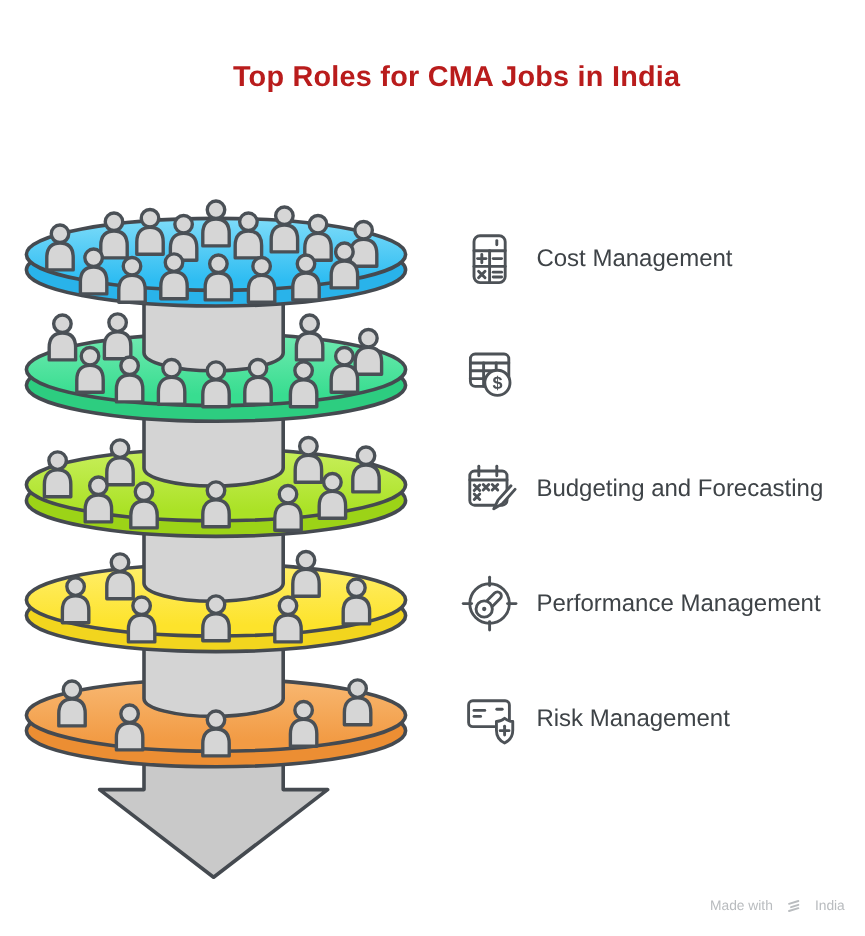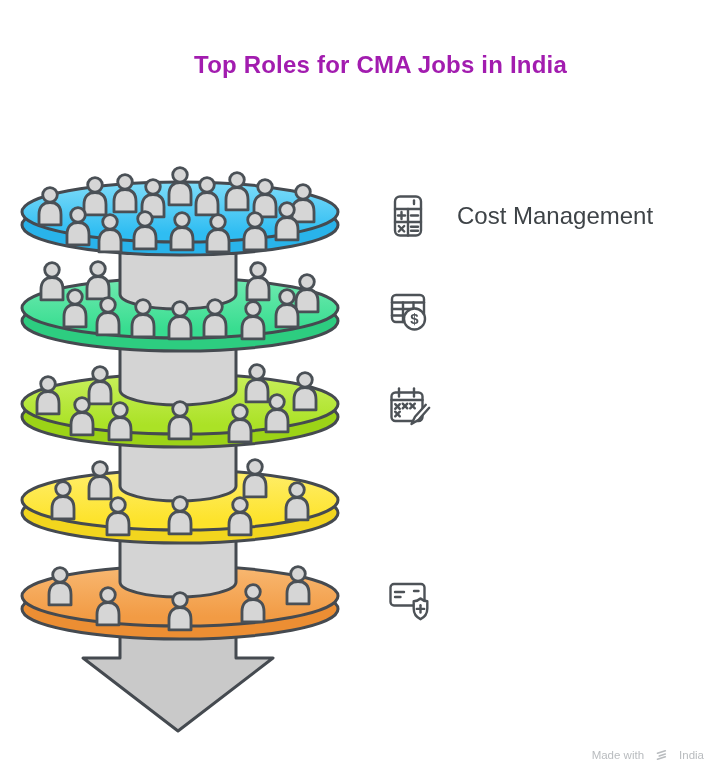--- a/index.html
+++ b/index.html
@@ -1,23 +1,23 @@
 <!DOCTYPE html>
 <html><head>
 <meta charset="utf-8">
 <style>
   html,body{margin:0;padding:0;background:#fff;}
   .stage{position:relative;width:721px;height:780px;background:#ffffff;overflow:hidden;
          font-family:"Liberation Sans", sans-serif;}
   .title{position:absolute;top:51px;left:40px;width:681px;text-align:center;
-         font-size:24px;font-weight:700;color:#a21caf;letter-spacing:.2px;}
+         font-size:24px;font-weight:700;color:#b91c1c;letter-spacing:.2px;}
   .funnel{position:absolute;left:0;top:0;width:721px;height:780px;}
   .role-row{position:absolute;left:384px;display:flex;align-items:center;height:48px;}
   .role-icon{width:48px;height:48px;flex:0 0 48px;display:flex;align-items:center;justify-content:center;}
-  .role-label{margin-left:25px;font-size:24px;color:#3e4347;white-space:nowrap;}
+  .role-label{margin-left:15px;font-size:20px;color:#3e4347;white-space:nowrap;}
   .role-icon svg{stroke:#4d5257;fill:none;stroke-width:2.4;stroke-linecap:round;stroke-linejoin:round;}
   .footer{position:absolute;right:17px;bottom:19px;display:flex;align-items:center;gap:12px;
           font-size:11.5px;color:#b9bcbf;}
   .napkin-logo{display:flex;align-items:center;}
 </style>
 </head>
 <body>
 
 <div class="stage">
 
@@ -322,35 +322,53 @@
         <line x1="18.7" y1="20.7" x2="23.3" y2="25.3"></line>
           <line x1="23.3" y1="20.7" x2="18.7" y2="25.3"></line>
         <line x1="26.2" y1="20.7" x2="30.8" y2="25.3"></line>
           <line x1="30.8" y1="20.7" x2="26.2" y2="25.3"></line>
         <line x1="11.2" y1="28.7" x2="15.8" y2="33.3"></line>
           <line x1="15.8" y1="28.7" x2="11.2" y2="33.3"></line>
         <path d="M27.5,41 L31,33.8 L41.8,21.8 L45.2,24.8 L34.6,36.8 Z" fill="#ffffff" stroke="none"></path>
         <path d="M41.8,21.8 L31,33.8 L27.5,41 L34.6,36.8 L45.2,24.8"></path>
       </svg>
     </span>
-  </div>
-
+    <span class="role-label">Budgeting and Forecasting</span>
+  </div>
+
+  <div class="role-row" style="top:479px">
+    <span class="role-icon">
+      <svg width="48" height="48" viewBox="0 0 48 48">
+        <circle cx="24" cy="24" r="16.5"></circle>
+        <line x1="24" y1="2" x2="24" y2="9"></line>
+        <line x1="24" y1="39" x2="24" y2="46"></line>
+        <line x1="2" y1="24" x2="9" y2="24"></line>
+        <line x1="39" y1="24" x2="46" y2="24"></line>
+        <line x1="21" y1="27" x2="30.5" y2="17.5" stroke-width="9"></line>
+        <line x1="21" y1="27" x2="30.5" y2="17.5" stroke="#ffffff" stroke-width="4.2"></line>
+        <circle cx="19.5" cy="28.5" r="6.8" fill="#ffffff"></circle>
+        <circle cx="19.5" cy="28.5" r="1.8" fill="#4d5257" stroke="none"></circle>
+      </svg>
+    </span>
+    <span class="role-label">Performance Management</span>
+  </div>
 
   <div class="role-row" style="top:575px">
     <span class="role-icon">
       <svg width="48" height="48" viewBox="0 0 48 48">
         <rect x="6.5" y="9" width="34" height="21.5" rx="3.5"></rect>
         <line x1="11" y1="17" x2="20" y2="17"></line>
         <line x1="30" y1="16" x2="34.5" y2="16"></line>
         <line x1="11" y1="22" x2="16.5" y2="22"></line>
         <path d="M36.5,23.5 C38.6,25.4 41.2,26.3 43.3,26.3 L43.3,33.5 C43.3,38.7 40.4,42.3 36.5,44.2 C32.6,42.3 29.7,38.7 29.7,33.5 L29.7,26.3 C31.8,26.3 34.4,25.4 36.5,23.5 Z" fill="#ffffff"></path>
         <line x1="32.8" y1="33.9" x2="40.2" y2="33.9"></line>
         <line x1="36.5" y1="30.2" x2="36.5" y2="37.6"></line>
       </svg>
     </span>
+    <span class="role-label">Risk Management</span>
   </div>
 
   <div class="footer">
     <span>Made with</span>
     <span class="napkin-logo">
       <svg width="11" height="12" viewBox="0 0 11 12">
         <g stroke="#b9bcbf" stroke-width="1.6" stroke-linecap="round" fill="none">
           <line x1="1.5" y1="4.2" x2="9.3" y2="1.8"></line>
           <line x1="3.2" y1="7" x2="9.3" y2="5"></line>
           <line x1="1.5" y1="10.2" x2="9.3" y2="7.8"></line>

